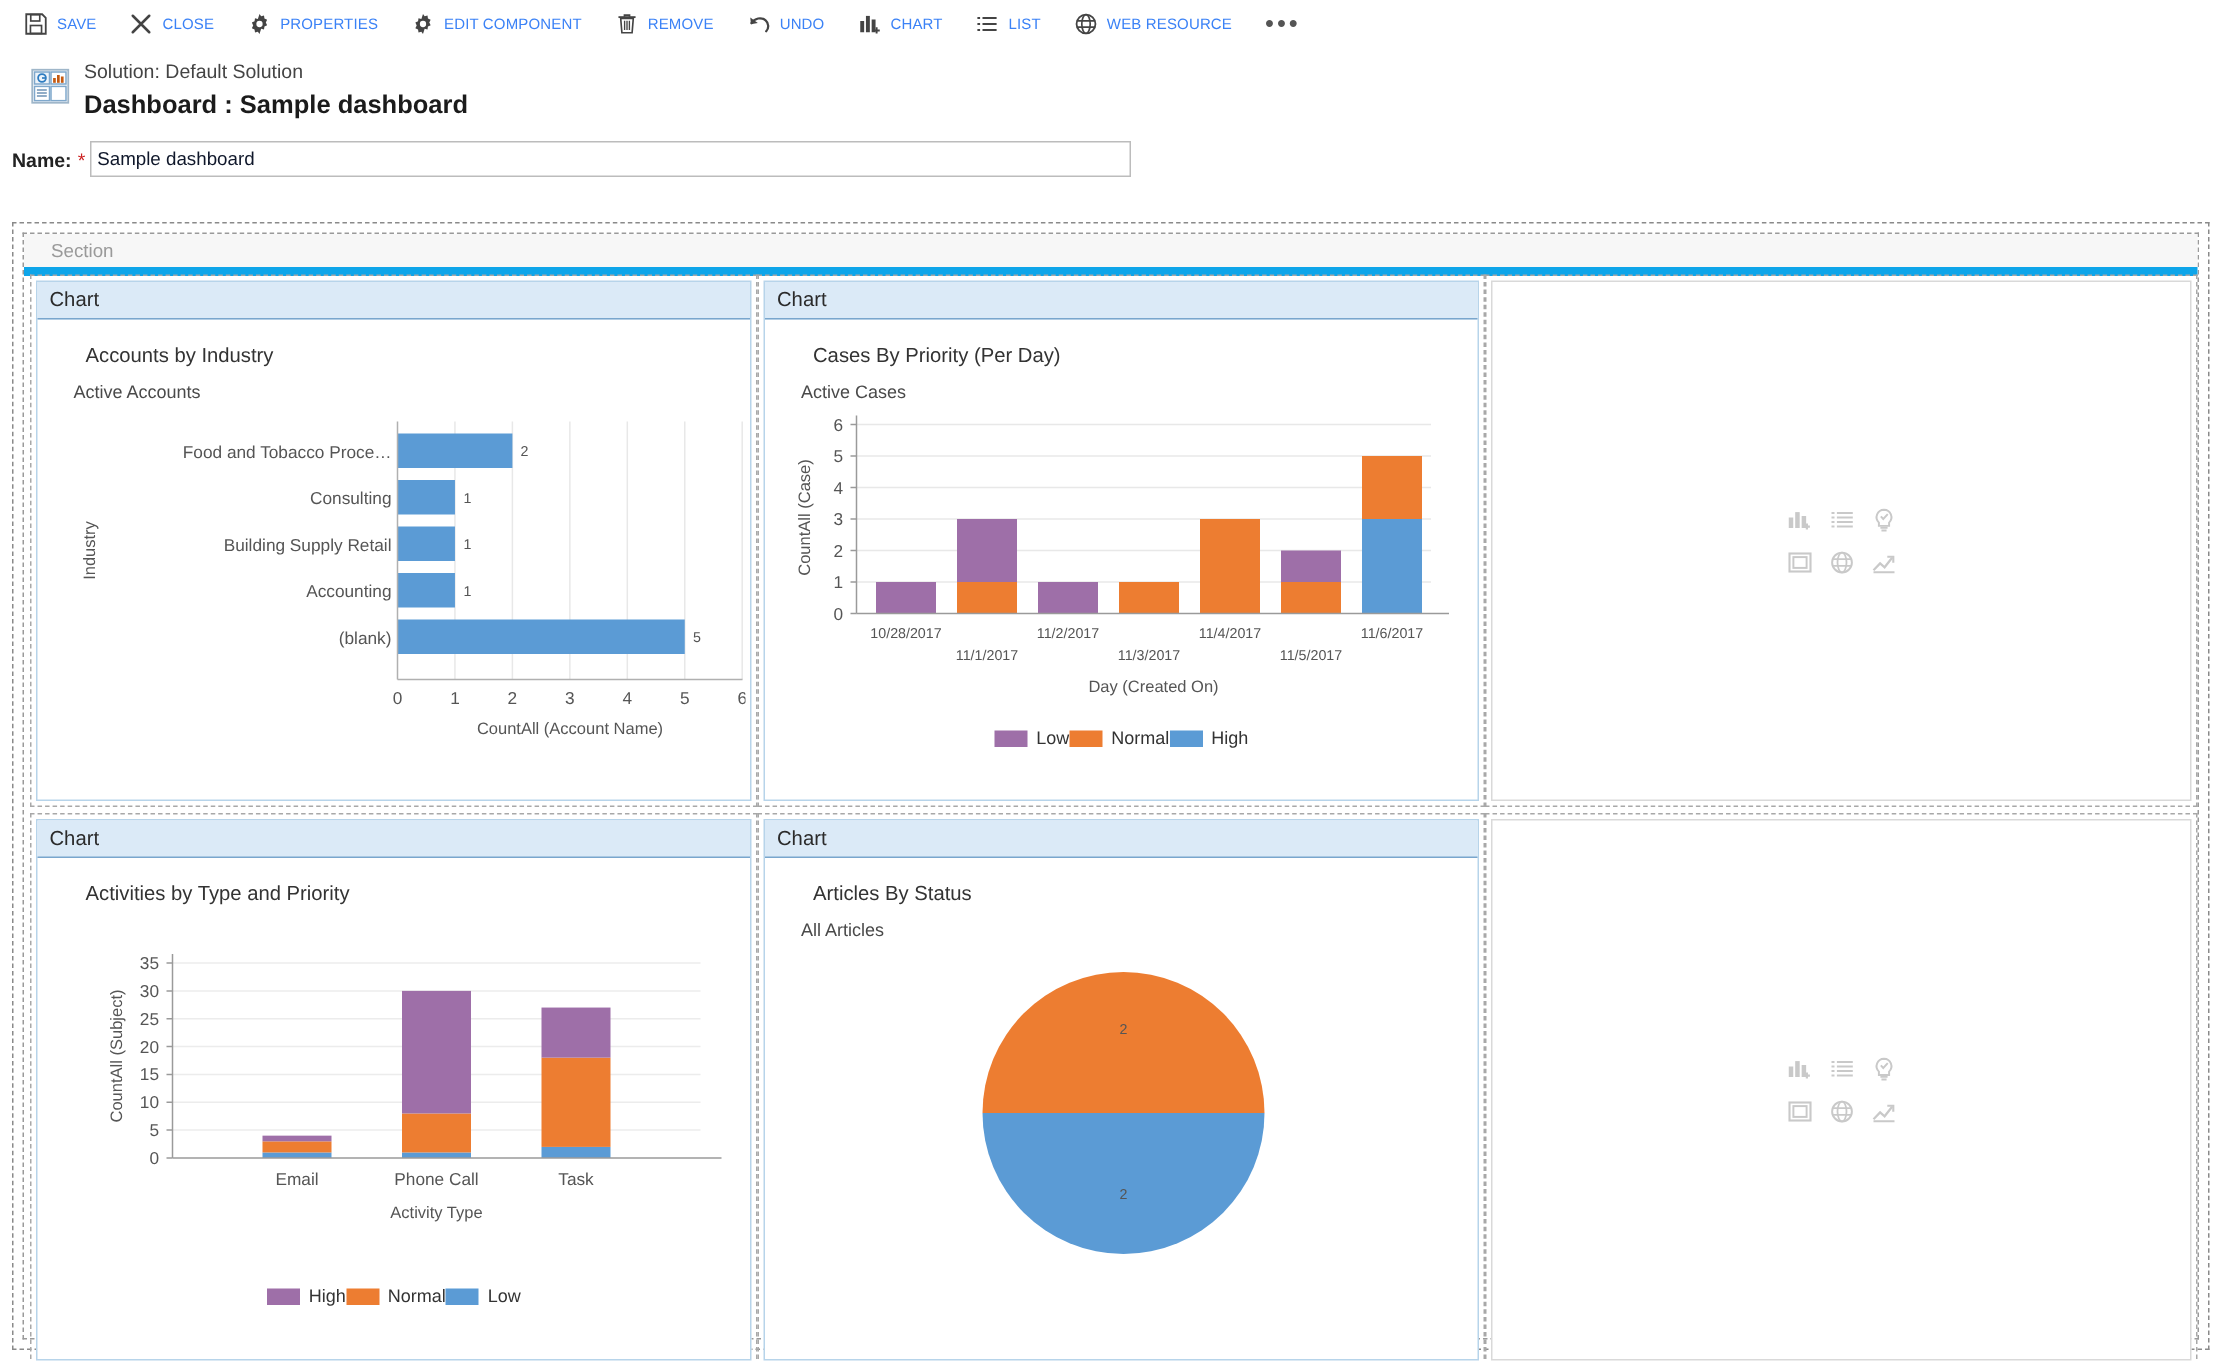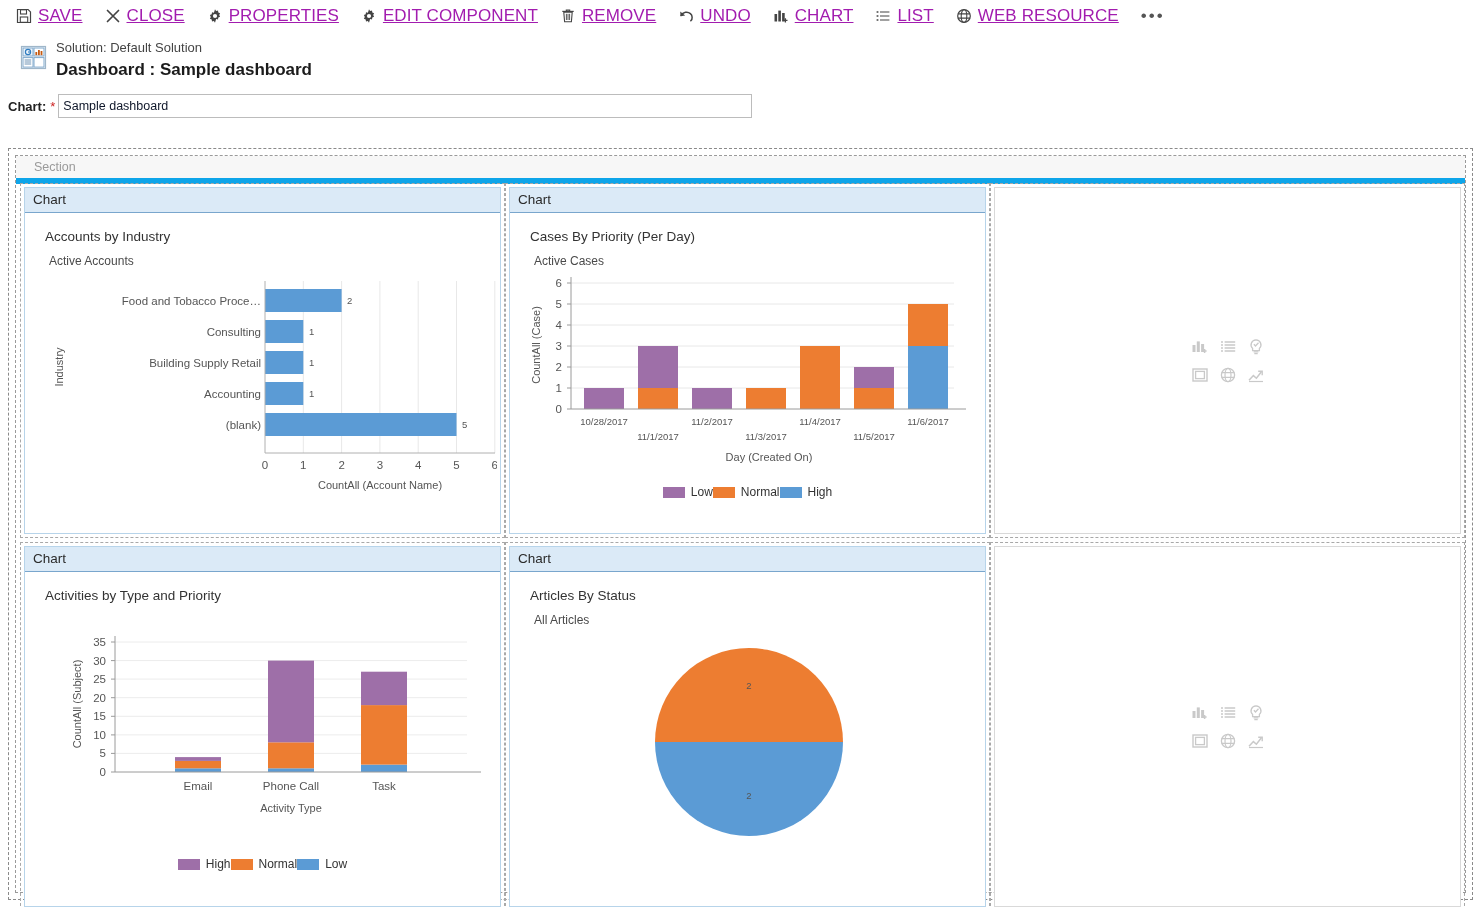--- a/index.html
+++ b/index.html
@@ -17,21 +17,21 @@
     background:#ffffff;
   }
   .tb-btn{
     display:flex;align-items:center;gap:6px;
     padding:4px 10px;margin-right:2px;
     color:#444;font-size:13px;letter-spacing:.1px;
     cursor:pointer;white-space:nowrap;
     background:transparent;border:none;
     font-family:"Liberation Sans", sans-serif;
   }
-  .tb-label{text-transform:uppercase;font-size:17px;color:#a21caf;text-decoration:underline;}
+  .tb-label{text-transform:uppercase;font-size:10px;color:#3b82f6;}
   .tb-ico{width:16px;height:16px;display:inline-block;flex:0 0 16px;}
   .tb-ellipsis{
     padding:4px 10px;color:#555;font-size:17px;letter-spacing:2px;cursor:pointer;line-height:10px;
   }
   
   .hdr{display:flex;align-items:flex-start;padding:8px 0 0 20px;}
   .hdr-icon{width:28px;height:28px;flex:0 0 28px;margin-top:4px;position:relative;}
   .hdr-text{margin-left:8px;}
   .solution-line{font-size:13px;color:#444;line-height:16px;}
   .dash-title{font-size:17px;font-weight:bold;color:#1b1b1b;margin-top:3px;line-height:21px;}
@@ -64,21 +64,21 @@
     width:100%;height:100%;box-sizing:border-box;
     border:1px solid #b7d4ea;background:#ffffff;position:relative;
   }
   .panel.plain{border:1px solid #d9d9d9;}
   .panel-hdr{
     height:24px;line-height:24px;background:#dbeaf7;
     border-bottom:1px solid #79a6cd;
     padding-left:8px;color:#2b2b2b;font-size:13.5px;
   }
   .panel-body{position:absolute;left:0;right:0;top:25px;bottom:0;overflow:hidden;}
-  .chart-title{font-size:13.5px;color:#333;margin:16px 0 0 20px;}
+  .chart-title{font-size:13.5px;color:#333;margin:16px 0 0 32px;}
   .chart-sub{font-size:12px;color:#4a4a4a;margin:10px 0 0 24px;}
   
   .ph-wrap{
     position:absolute;left:0;right:0;top:0;bottom:0;
     display:flex;align-items:center;justify-content:center;
   }
   .ph-grid{display:grid;grid-template-columns:repeat(3,28px);grid-template-rows:repeat(2,28px);gap:0px 0px;}
   .ph-cell{display:flex;align-items:center;justify-content:center;cursor:pointer;}
   
   .axis-title{font-size:11px;fill:#555;font-family:"Liberation Sans", sans-serif;}
@@ -208,21 +208,21 @@
       <rect x="14" y="13.6" width="10" height="9.5" fill="#fff" stroke="#7fa8cc" stroke-width="1"></rect>
     </svg>
   </div>
   <div class="hdr-text">
     <div class="solution-line">Solution: Default Solution</div>
     <div class="dash-title">Dashboard : Sample dashboard</div>
   </div>
 </div>
 
 <div class="name-row">
-  <span class="name-lbl">Chart:</span>
+  <span class="name-lbl">Name:</span>
   <span class="req-star">*</span>
   <input class="name-input" type="text" value="Sample dashboard" style="">
 </div>
 
 <div class="canvas">
   <div class="section">
     <div class="section-title">Section</div>
 
     <div class="grid">
 

